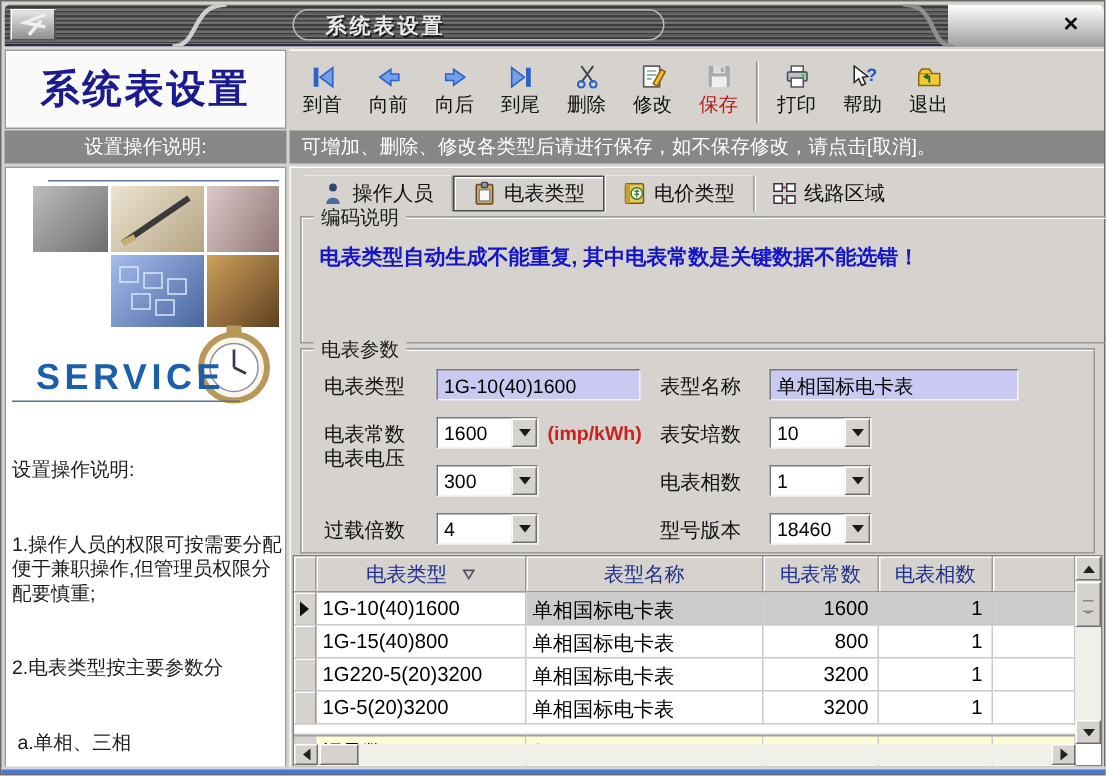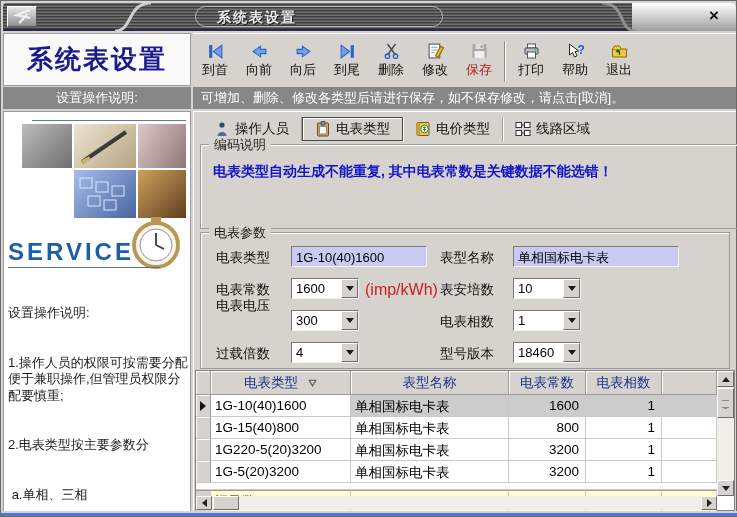--- a/index.html
+++ b/index.html
@@ -42,21 +42,21 @@
   
   .side-caption { position:absolute; left:2px; top:86px; width:188px; height:22px;
     background:#878787; color:#fff; font-size:13px; text-align:center; line-height:22px; }
   .msg-bar { position:absolute; left:192px; top:86px; width:543px; height:22px;
     background:#878787; color:#fff; font-size:13px; line-height:22px; padding-left:8px; }
   .sidebar-panel { position:absolute; left:2px; top:110px; width:188px; height:402px;
     background:#fff; border:1px solid #9a9a9a; }
   .collage-line-top { position:absolute; left:28px; top:8px; width:154px; border-top:1px solid #5a7aa0; }
   .tile { position:absolute; }
   .service-line { position:absolute; left:4px; top:155px; width:152px; border-top:1px solid #55708e; }
-  .service-text { position:absolute; left:4px; top:126px; font-size:24px; font-weight:bold;
+  .service-text { position:absolute; left:20px; top:126px; font-size:24px; font-weight:bold;
     color:#1b5faa; letter-spacing:3px; }
   .instructions { position:absolute; left:4px; top:160px; width:182px; font-size:13px;
     line-height:16.5px; color:#1c1c1c; white-space:pre-wrap; }
 
   
   .main { position:absolute; left:192px; top:110px; width:543px; height:402px;
     background:#d6d3ce; border-top:1px solid #fff; border-left:1px solid #fff; }
 
   
   .tabs { position:absolute; left:8px; top:4px; height:26px; display:flex; align-items:center; }
@@ -79,21 +79,21 @@
   .tfield { position:absolute; height:21px; background:#c9c9f1; border:1px solid;
     border-color:#7a7a7a #f2f2f2 #f2f2f2 #7a7a7a; font-size:13px; color:#000;
     padding:2px 4px 0 4px; font-family:"Liberation Sans","DejaVu Sans",sans-serif; }
   .dd { position:absolute; height:21px; width:68px; background:#fff; border:1px solid;
     border-color:#7a7a7a #f2f2f2 #f2f2f2 #7a7a7a; display:flex; }
   .dd .val { flex:1; font-size:13px; padding:2px 0 0 4px; color:#000; }
   .dd .btn { width:17px; background:#d6d3ce; border:1px solid; border-color:#fff #6e6e6e #6e6e6e #fff;
     display:flex; align-items:center; justify-content:center; cursor:default; }
   .dd .btn i { width:0; height:0; border-left:4px solid transparent; border-right:4px solid transparent;
     border-top:5px solid #1a1a1a; }
-  .unit { position:absolute; font-size:16px; font-weight:normal; color:#cc2020; }
+  .unit { position:absolute; font-size:13px; font-weight:bold; color:#cc2020; }
 
   
   .grid { position:absolute; left:1px; top:258px; width:540px; height:141px;
     background:#fff; border:1px solid #808080; }
   .gcontent { position:absolute; left:0; top:0; right:17px; bottom:0; }
   .ghead,.grow,.gfoot { display:grid; grid-template-columns:15px 140px 158px 77px 76px 1fr; }
   .ghead { height:24px; }
   .ghead div { background:#d6d3ce; border-right:1px solid #9a9a9a; border-bottom:1px solid #9a9a9a;
     box-shadow:inset 1px 1px 0 #fff; color:#20308c; font-size:13.5px; display:flex;
     align-items:center; justify-content:center; gap:10px; }

